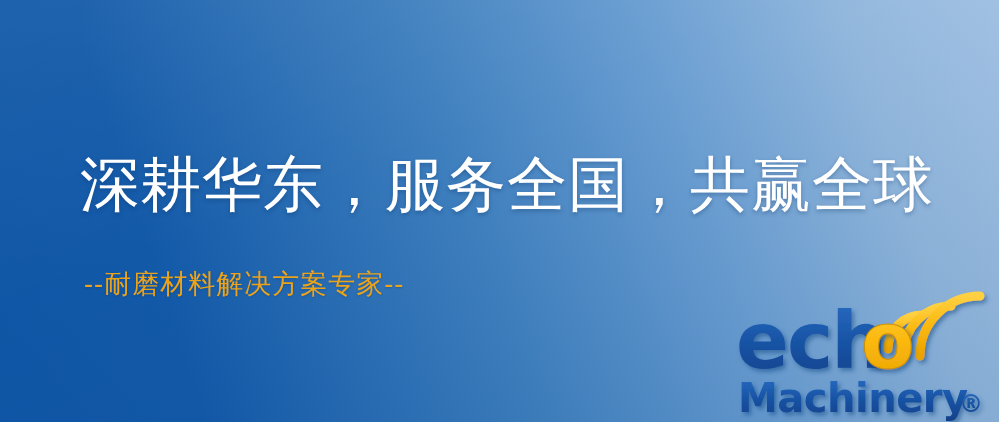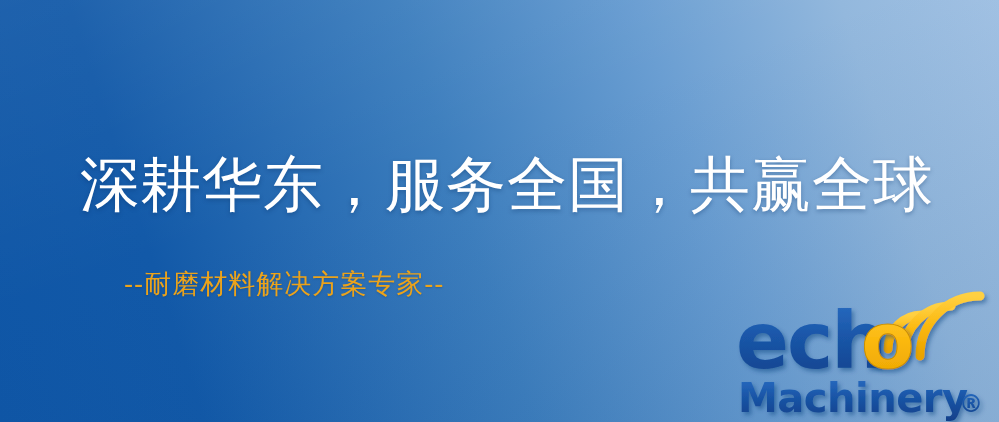--- a/index.html
+++ b/index.html
@@ -46,21 +46,20 @@
     left: 84px;
     top: 266px;
     font-family: "DejaVu Serif", "Liberation Serif", serif;
     font-size: 27px;
     font-weight: 400;
     color: #eba31b;
     letter-spacing: 1px;
     white-space: nowrap;
     text-shadow: 0 1px 2px rgba(10,50,100,0.28);
     z-index: 3;
-    margin-left: 40px;
   }
 
   
   .logo {
     position: absolute;
     right: 8px;
     bottom: 0px;
     width: 255px;
     height: 128px;
     z-index: 4;

